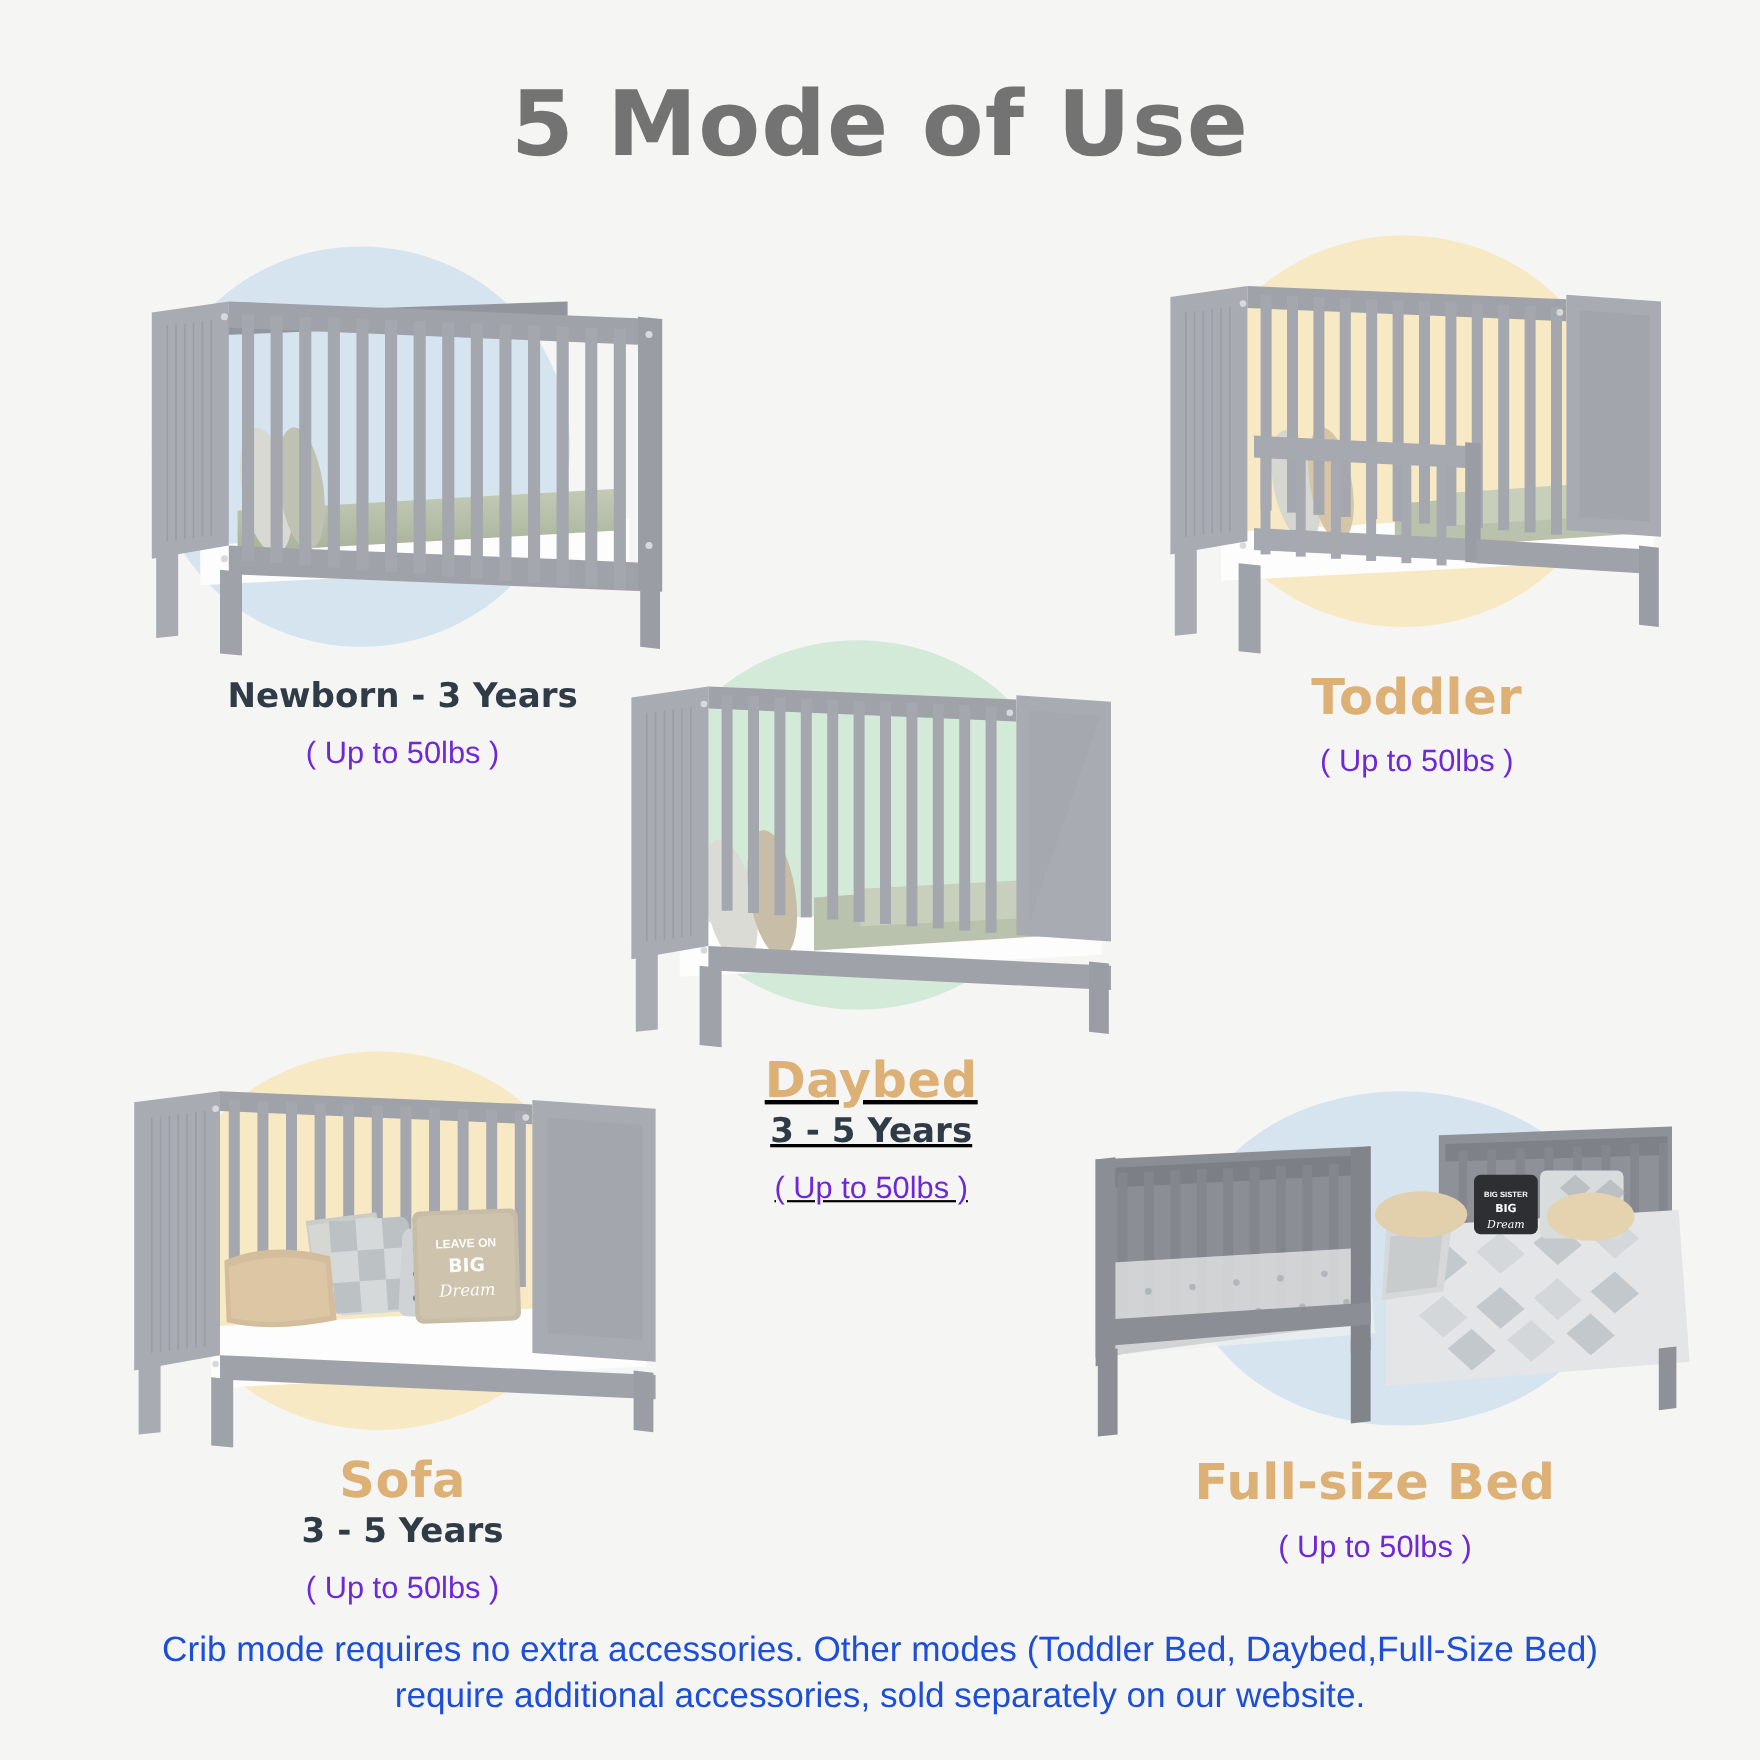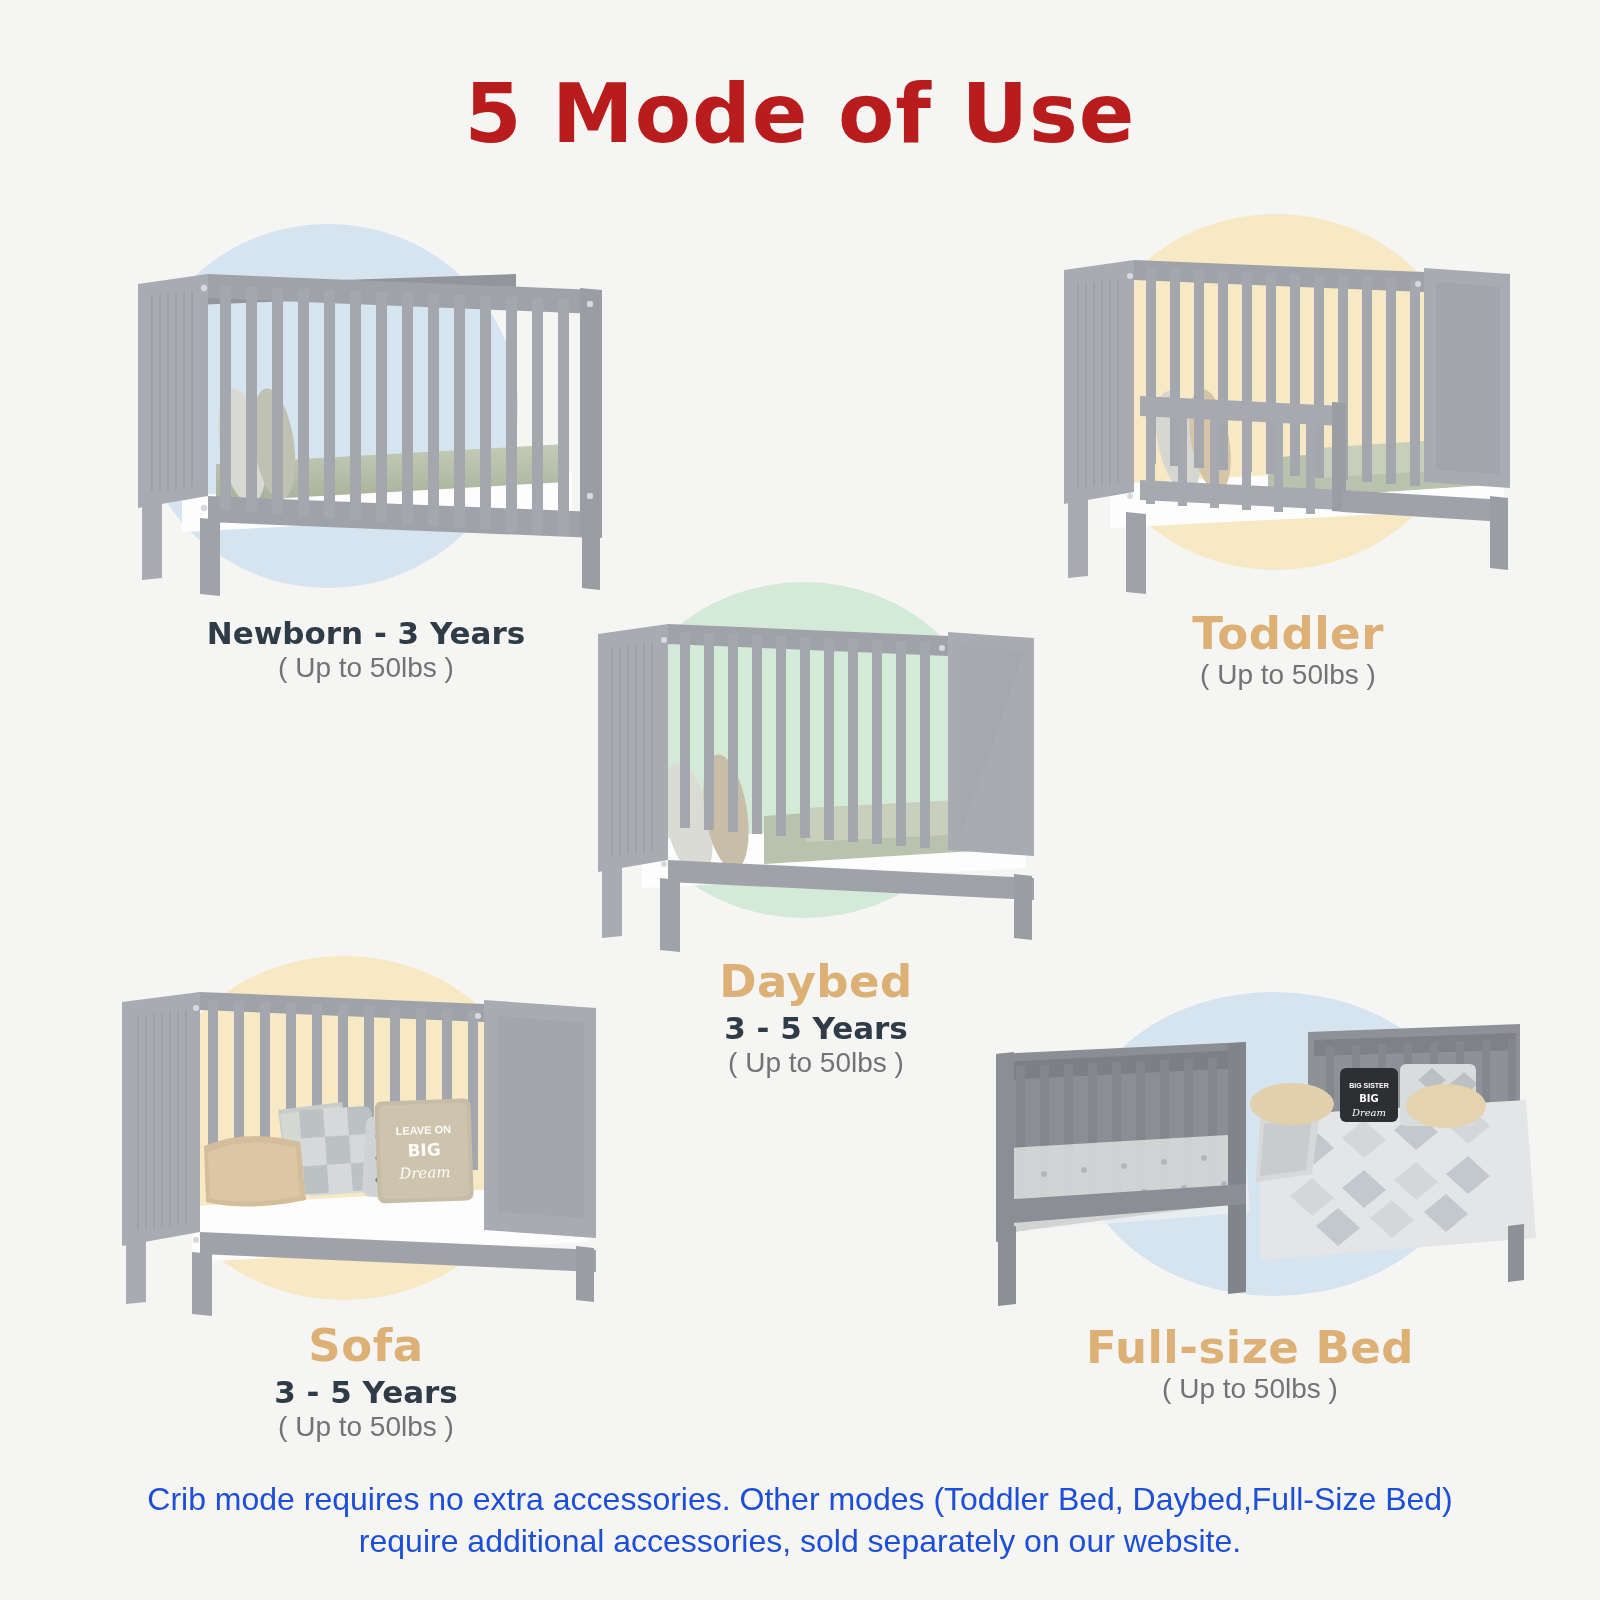--- a/index.html
+++ b/index.html
@@ -11,21 +11,21 @@
   }
   .page { position: relative; width: 1600px; height: 1600px; }
 
   
   .title {
     position: absolute; top: 66px; left: 0; width: 1600px;
     text-align: center;
     font-size: 82px;
     font-weight: 700;
     letter-spacing: 1px;
-    color: #b91c1c;
+    color: #737373;
     font-family: "DejaVu Sans", sans-serif;
   }
 
   
   .mode { position: absolute; }
   .art { position: relative; }
   .art svg { display: block; width: 100%; height: 100%; }
 
   .caption { text-align: center; width: 100%; }
   .mode-name {
@@ -41,33 +41,33 @@
     font-weight: 700;
     font-size: 31px;
     color: #2f3c47;
     margin-top: 6px;
     line-height: 1.1;
   }
   .mode-weight {
     font-family: "Liberation Sans", sans-serif;
     font-weight: 400;
     font-size: 28px;
-    color: #737373;
-    margin-top: 2px;
+    color: #6d28d9;
+    margin-top: 19px;
     line-height: 1.15;
   }
 
   
   #mode-crib      { left: 96px;  top: 196px;  width: 540px; }
   #mode-crib .art { width: 540px; height: 414px; }
 
   #mode-toddler      { left: 1018px; top: 196px; width: 540px; }
   #mode-toddler .art { width: 540px; height: 414px; }
 
-  #mode-daybed      { left: 556px; top: 572px; width: 520px; }
+  #mode-daybed      { left: 532px; top: 572px; width: 520px; text-decoration: underline; }
   #mode-daybed .art { width: 520px; height: 386px; }
 
   #mode-sofa      { left: 96px;  top: 950px; width: 540px; }
   #mode-sofa .art { width: 540px; height: 372px; }
 
   #mode-fullbed      { left: 960px; top: 988px; width: 580px; }
   #mode-fullbed .art { width: 580px; height: 336px; }
 
   
   .footer-note {

